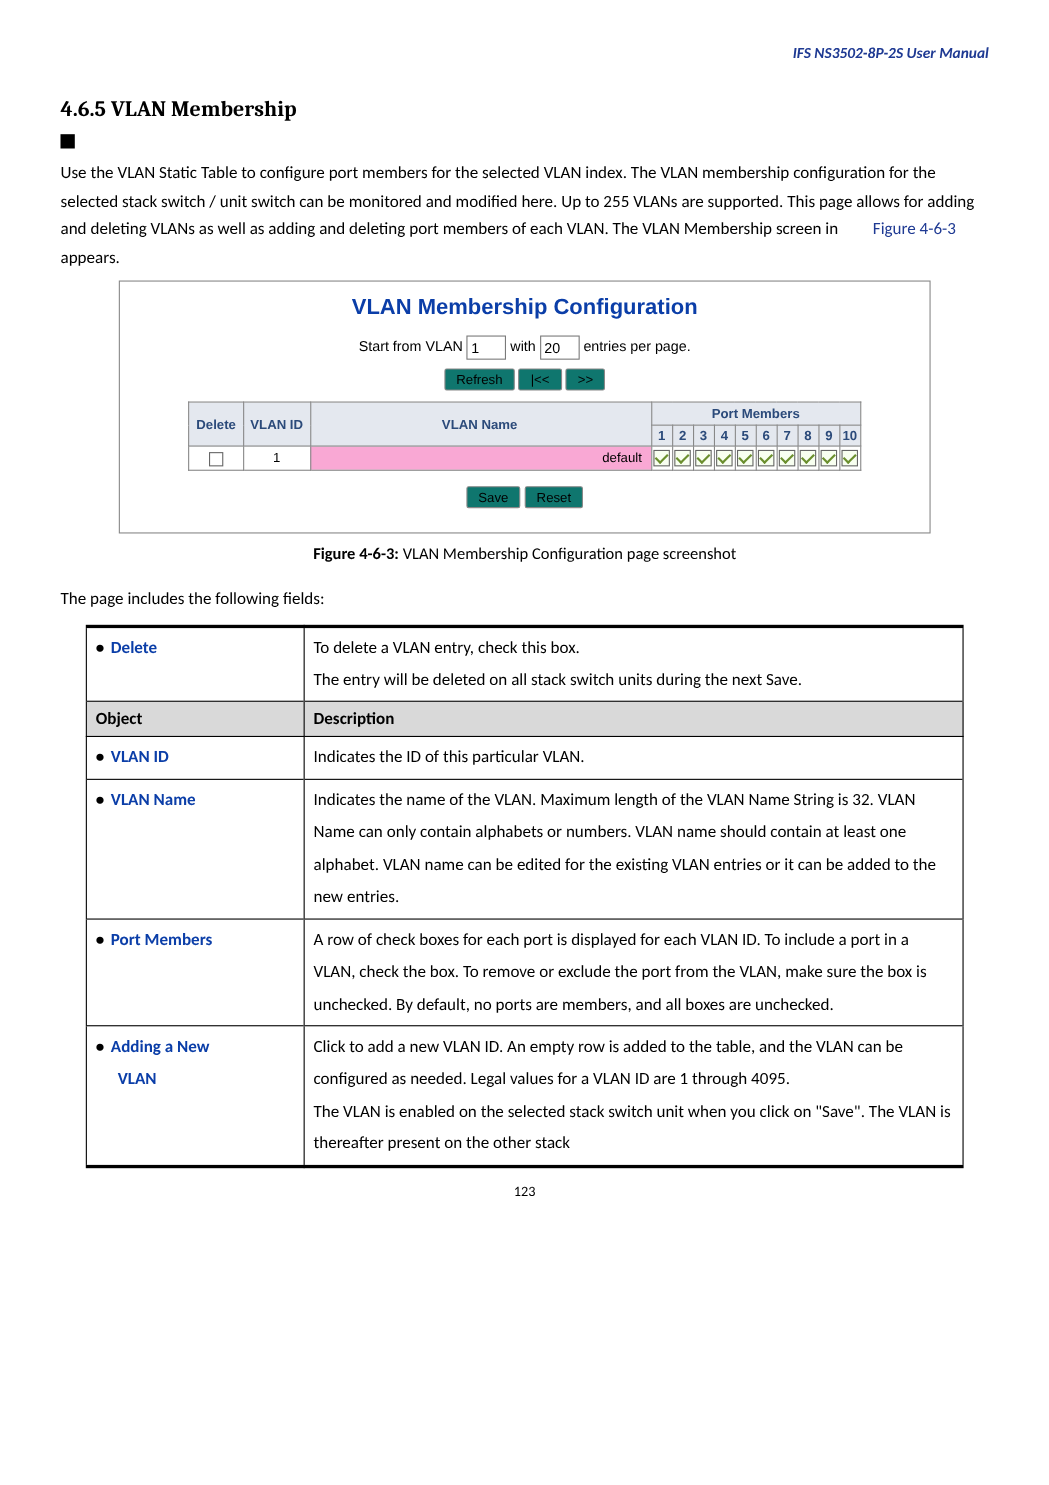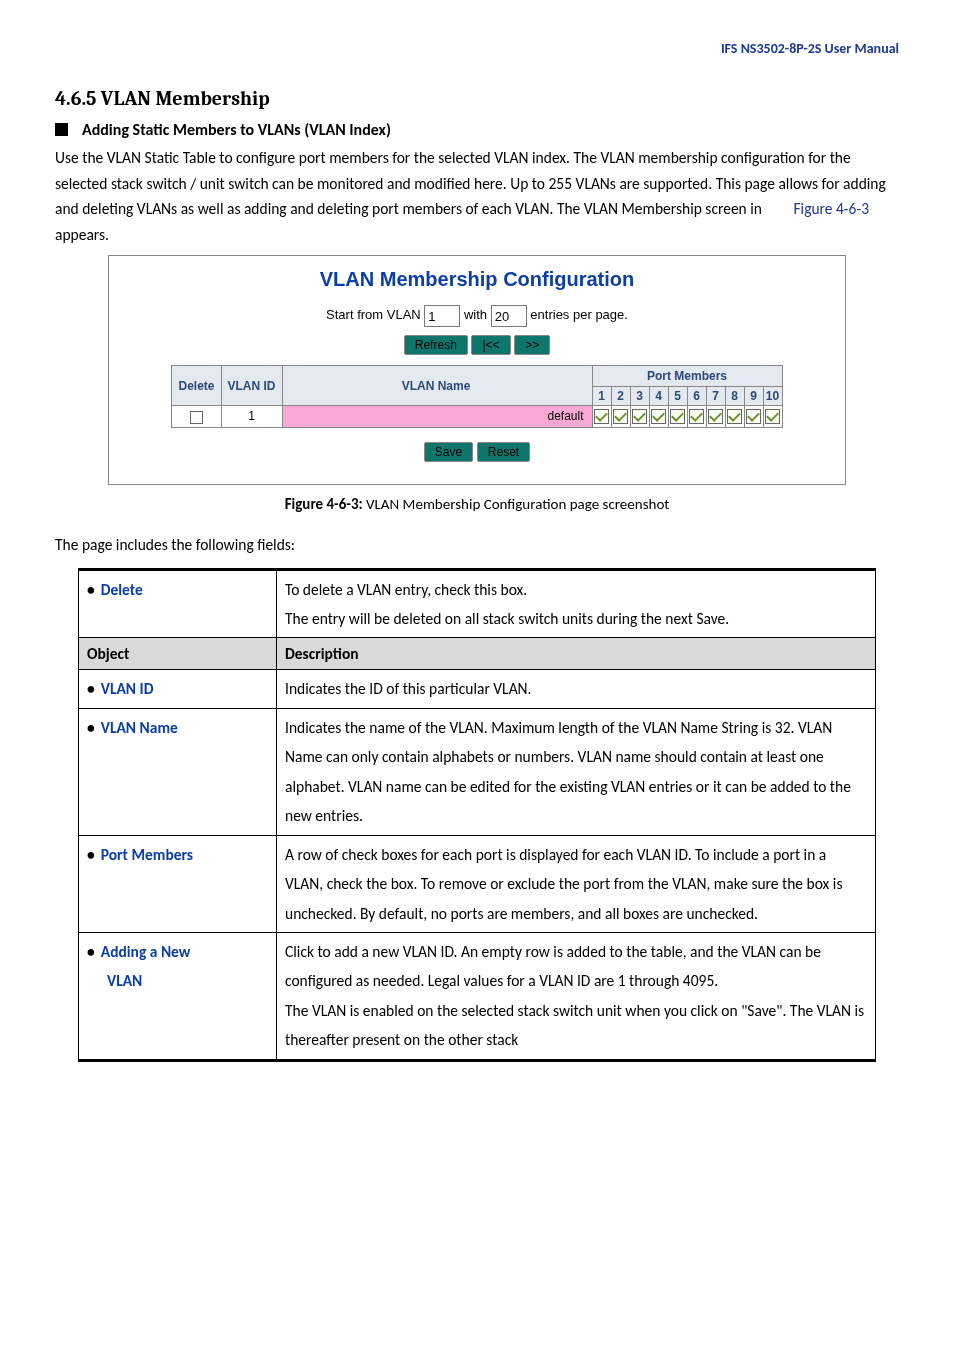--- a/index.html
+++ b/index.html
@@ -1,18 +1,18 @@
 <!DOCTYPE html>
 <html><head>
 <meta charset="utf-8">
 <style>
   * { box-sizing: border-box; }
   body { margin: 0; font-family: Calibri, Arial, sans-serif; color: #000; background: #fff; width: 954px; }
   .page { padding: 40px 55px 20px 55px; }
-  .header-line { text-align: right; color: #1f3a93; font-weight: bold; font-size: 14px; margin-bottom: 30px; }
+  .header-line { text-align: right; color: #1f3a93; font-style: italic; font-weight: bold; font-size: 14px; margin-bottom: 30px; }
   h2 { font-size: 20px; font-weight: bold; margin: 0 0 10px 0; font-family: Cambria, Georgia, serif; }
   .sub-head { font-size: 16px; font-weight: bold; margin-bottom: 6px; }
   .sub-head .square { display: inline-block; width: 13px; height: 13px; background: #000; margin-right: 14px; vertical-align: -1px; }
   .body-text { font-size: 15.5px; line-height: 1.65; }
   .body-text .link { color: #1f3a93; padding-left: 28px; }
   .panel-wrap { display: flex; justify-content: center; margin: 8px 0 10px 0; }
   .panel { border: 1px solid #888; width: 738px; padding: 8px 8px 14px 8px; text-align: center; }
   .panel h3 { color: #0b3ea8; font-family: Verdana, Arial, sans-serif; font-size: 20px; font-weight: bold; margin: 4px 0 14px 0; }
   .row-center { text-align: center; margin: 8px 0; font-family: Verdana, Arial, sans-serif; font-size: 13px; }
   .text-input { width: 36px; height: 22px; font-size: 13px; border: 1px solid #7a7a7a; padding: 1px 3px; vertical-align: middle; }
@@ -43,21 +43,21 @@
 
 <div class="page">
   <div class="header-line">IFS  NS3502-8P-2S  User  Manual</div>
 
   <h2>
     <span>4.6.5</span>
     <span>VLAN Membership</span>
   </h2>
 
   <div class="sub-head">
-    <span class="square"></span><span>Adding Static Members to VLANs (VLAN Index)</span>
+    <span class="square"></span>
   </div>
 
   <div class="body-text">
     <span>Use the VLAN Static Table to configure port members for the selected VLAN index. The VLAN membership configuration for the selected stack switch / unit switch can be monitored and modified here. Up to 255 VLANs are supported. This page allows for adding and deleting VLANs as well as adding and deleting port members of each VLAN. The VLAN Membership screen in </span><span class="link">Figure 4-6-3</span><span> appears.</span>
   </div>
 
   <div class="panel-wrap">
     <div class="panel">
       <h3>VLAN Membership Configuration</h3>
 
@@ -155,13 +155,14 @@
       <td class="obj-col">
         <span class="bullet-dot">•</span><span class="bullet-label">Adding a New</span><br>
         <span class="vlan-indent"><span class="bullet-label">VLAN</span></span>
       </td>
       <td style="white-space: pre-line;">Click to add a new VLAN ID. An empty row is added to the table, and the VLAN can be configured as needed. Legal values for a VLAN ID are 1 through 4095.
 The VLAN is enabled on the selected stack switch unit when you click on "Save". The VLAN is thereafter present on the other stack</td>
     </tr>
   </tbody>
     </table>
 
+  <div class="footer">123</div>
 </div>
 
 </body></html>

